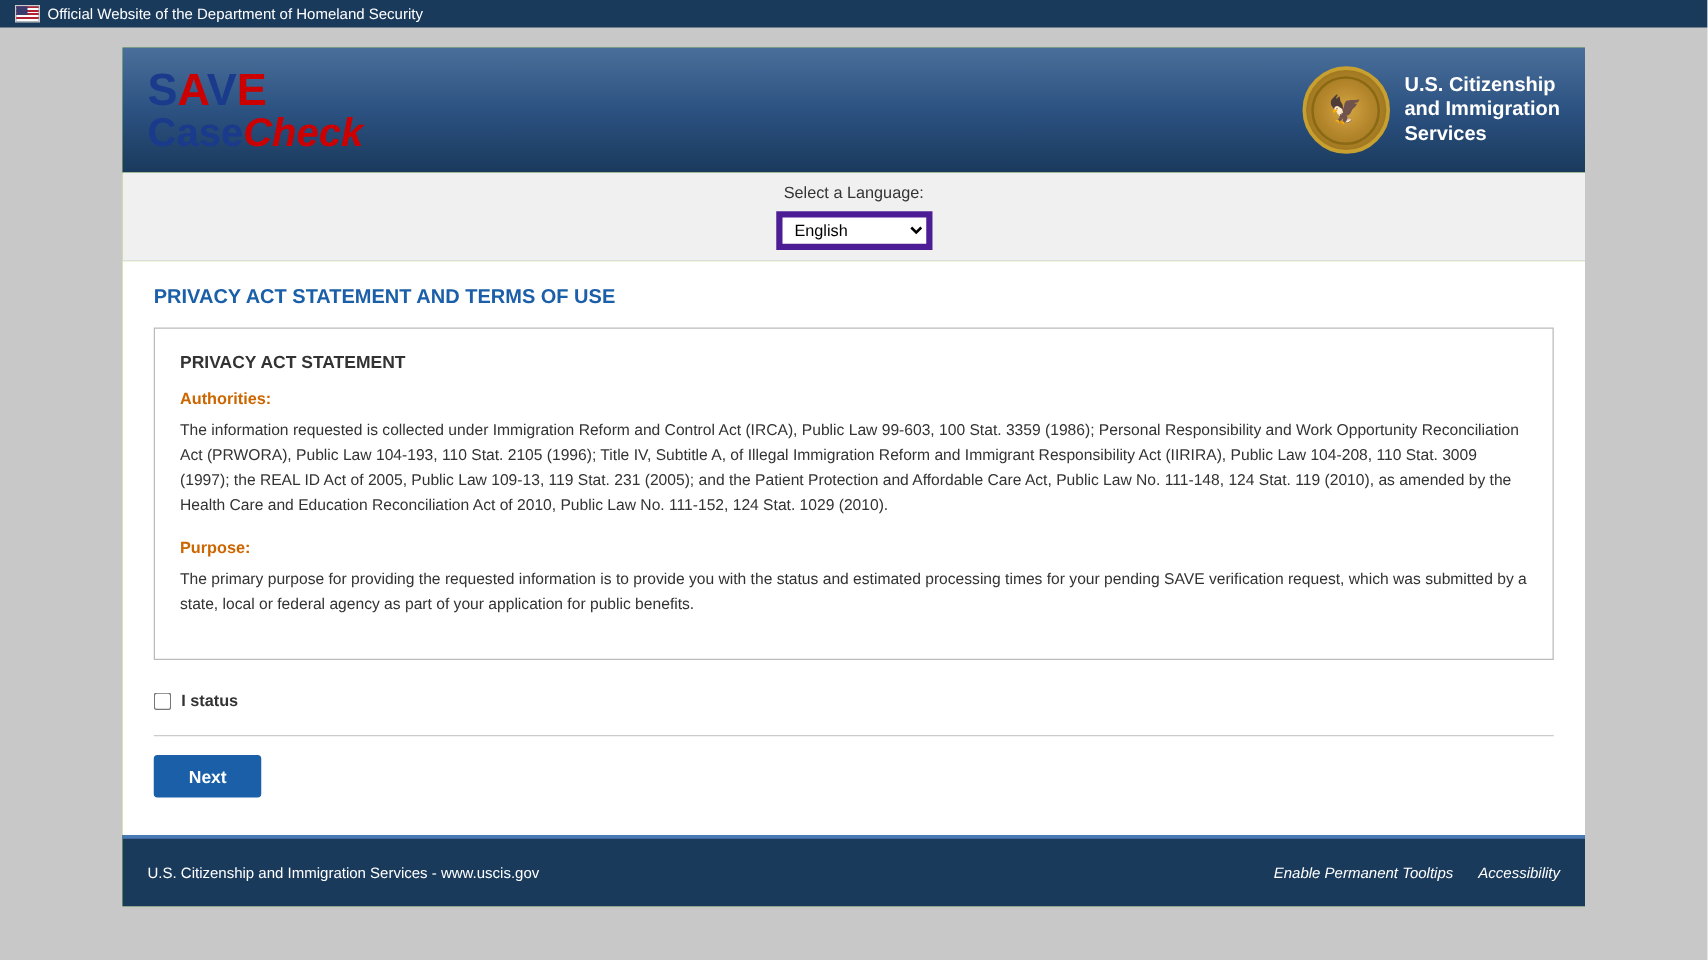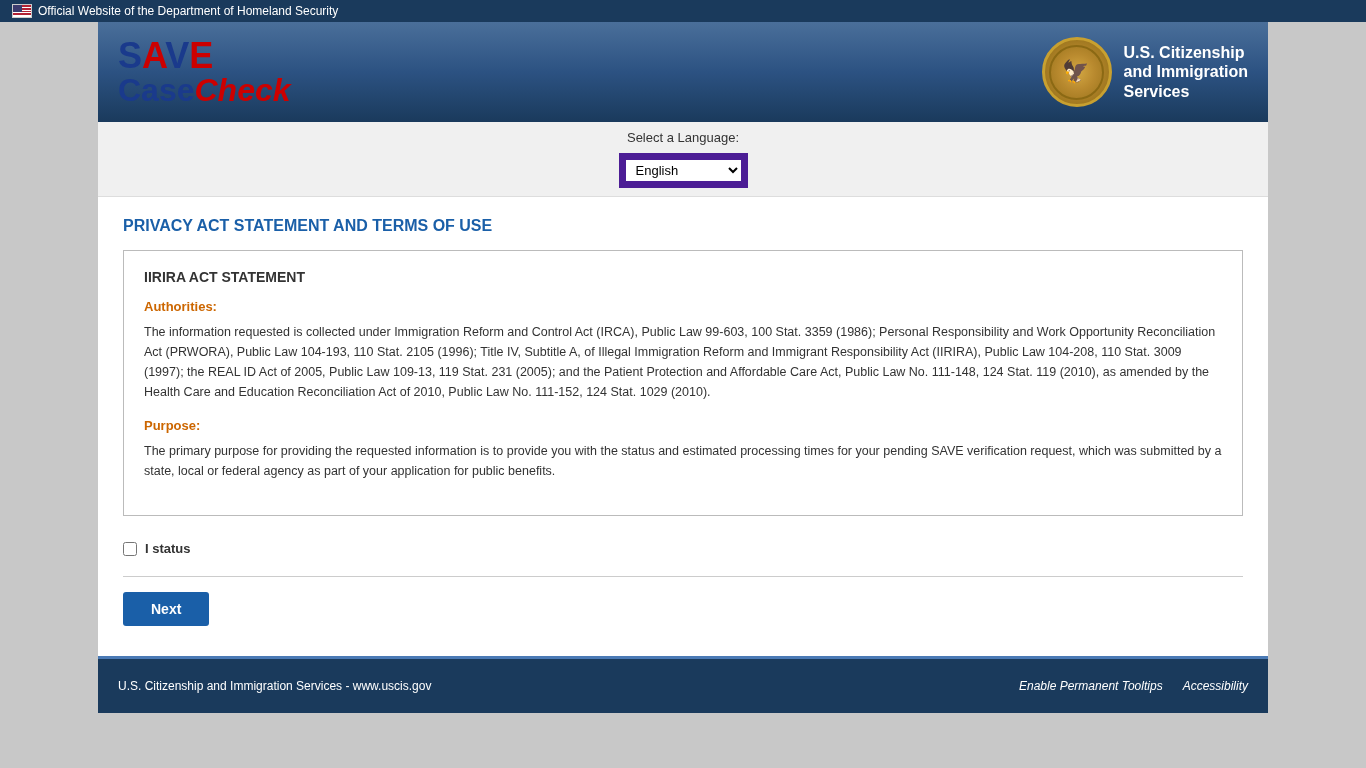--- a/index.html
+++ b/index.html
@@ -42,21 +42,21 @@
       position: absolute;
       top: 0; left: 0;
       width: 9px;
       height: 7px;
       background-color: #3C3B6E;
     }
 
     
     .page-wrapper {
       max-width: 1170px;
-      margin: 0 auto;
+      margin: 16px auto;
       background-color: #84cc16;
       min-height: 600px;
     }
 
     
     .header {
       background: linear-gradient(to bottom, #4a6f9a 0%, #2c5282 50%, #1a3a5c 100%);
       padding: 15px 20px;
       display: flex;
       align-items: center;
@@ -132,21 +132,21 @@
       padding: 8px 20px;
       display: flex;
       justify-content: flex-end;
       align-items: center;
       gap: 8px;
       font-size: 13px;
       flex-direction: column;
     }
     .language-bar select {
       padding: 2px 20px 2px 6px;
-      border: 7px solid #4c1d95;
+      border: 5px solid #4c1d95;
       font-size: 13px;
       background: #fff;
       cursor: pointer;
     }
 
     
     .content {
       padding: 20px 25px 30px 25px;
       background: #fff;
     }
@@ -300,21 +300,21 @@
       <option>Korean</option>
     </select>
   </div>
 
   <div class="content">
 
     <h1 class="page-title">PRIVACY ACT STATEMENT AND TERMS OF USE</h1>
 
     
     <div class="privacy-box">
-      <div class="privacy-box-title">IIRIRA ACT STATEMENT</div>
+      <div class="privacy-box-title">PRIVACY ACT STATEMENT</div>
 
       <div class="section-title">Authorities:</div>
       <p class="section-text">The information requested is collected under Immigration Reform and Control Act (IRCA), Public Law 99-603, 100 Stat. 3359 (1986); Personal Responsibility and Work Opportunity Reconciliation Act (PRWORA), Public Law 104-193, 110 Stat. 2105 (1996); Title IV, Subtitle A, of Illegal Immigration Reform and Immigrant Responsibility Act (IIRIRA), Public Law 104-208, 110 Stat. 3009 (1997); the REAL ID Act of 2005, Public Law 109-13, 119 Stat. 231 (2005); and the Patient Protection and Affordable Care Act, Public Law No. 111-148, 124 Stat. 119 (2010), as amended by the Health Care and Education Reconciliation Act of 2010, Public Law No. 111-152, 124 Stat. 1029 (2010).</p>
 
       <div class="section-title">Purpose:</div>
       <p class="section-text">The primary purpose for providing the requested information is to provide you with the status and estimated processing times for your pending SAVE verification request, which was submitted by a state, local or federal agency as part of your application for public benefits.</p>
     </div>
 
     
     <div class="agree-row">

